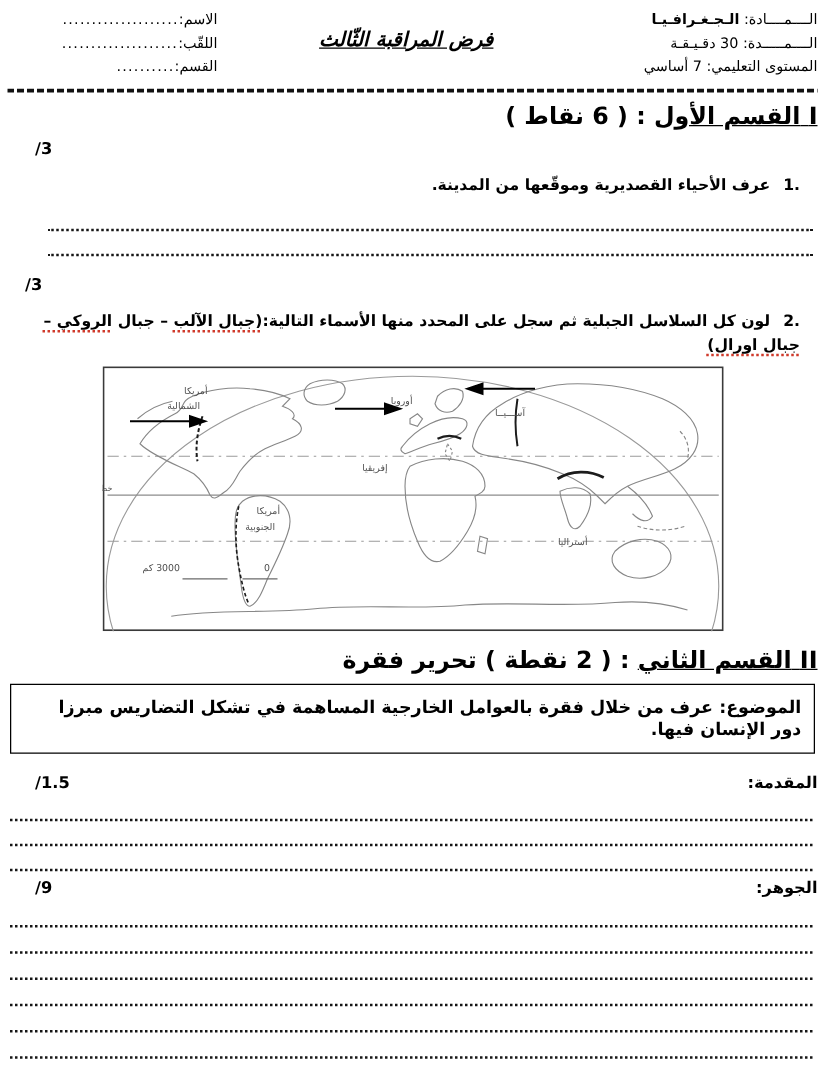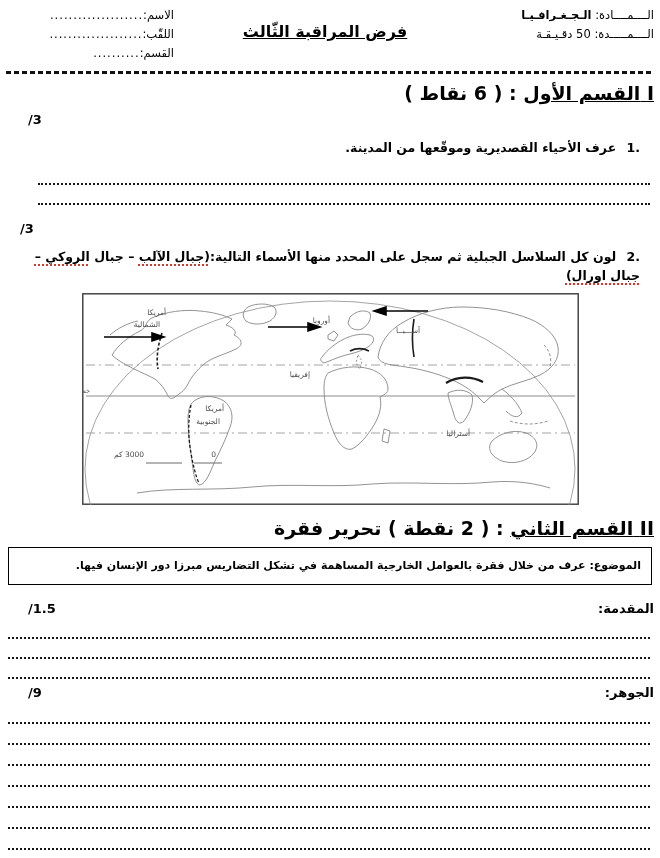--- a/index.html
+++ b/index.html
@@ -6,21 +6,21 @@
   body{
     width:660px;height:858px;overflow:hidden;background:#ffffff;color:#000;
     font-family:"DejaVu Sans",sans-serif;direction:rtl;position:relative;
   }
   .page{padding:6px 6px 0 6px;}
   
   .header{display:flex;align-items:flex-start;}
   .hdr-right{width:178px;font-size:11.5px;line-height:19px;white-space:nowrap;}
   .hdr-right .bold{font-weight:bold;margin-left:23px;}
   .hdr-center{flex:1;text-align:center;padding-top:16px;}
-  .title{font-size:16px;font-weight:bold;text-decoration:underline;}
+  .title{font-size:16px;font-weight:bold;text-decoration:underline;font-style:italic;}
   .hdr-left{width:168px;font-size:11.5px;line-height:19px;text-align:right;}
   .name-row{display:flex;}
   .name-row .lbl{white-space:nowrap;}
   .name-row .dots{letter-spacing:1px;overflow:hidden;white-space:nowrap;}
   .sep{height:3px;margin:8px 0 2px 0;
        background:repeating-linear-gradient(90deg,#111 0 5px,transparent 5px 8px);}
   
   .sec-head{font-size:19px;font-weight:bold;margin-top:8px;line-height:22px;}
   .sec-head .num{direction:ltr;unicode-bidi:embed;font-weight:bold;}
   .sec-head .undl{text-decoration:underline;}
@@ -33,38 +33,42 @@
   .squiggle{text-decoration:underline dotted #d03a2b 1.5px;text-underline-offset:3px;}
   .dotline{height:18px;border-bottom:2px dotted #161616;margin:0 4px 0 2px;}
   .dotline.indent{margin-left:32px;}
   
   .map-wrap{width:497px;margin:8px auto 0 auto;}
   .map-wrap svg{display:block;}
   .mlabel{font-size:7.5px;fill:#4d4d4d;}
   .mlabel-eq{font-size:6.5px;fill:#555;}
   
   .topic-box{border:1.6px solid #000;margin:8px 2px 0 2px;padding:9px 10px;
-             font-size:11px;font-weight:bold;line-height:18px;}
+             font-size:14px;font-weight:bold;line-height:18px;}
   .essay-row{display:flex;justify-content:space-between;font-size:13px;
              font-weight:bold;margin-top:14px;line-height:20px;}
 </style>
 </head>
 <body>
 
 <div class="page">
 
   <div class="header">
     <div class="hdr-right">
       <div>
         <span>الــــمــــادة:</span>
         <span class="bold">الـجـغـرافـيـا</span>
       </div>
       <div>
         <span>الــــمـــــدة:</span>
-        <span>50 دقـيـقـة</span>
+        <span>30 دقـيـقـة</span>
+      </div>
+      <div>
+        <span>المستوى التعليمي:</span>
+        <span>7 أساسي</span>
       </div>
     </div>
     <div class="hdr-center">
       <span class="title">فرض المراقبة الثّالث</span>
     </div>
     <div class="hdr-left">
       <div class="name-row">
         <span class="lbl">الاسم:</span>
         <span class="dots">....................</span>
       </div>

